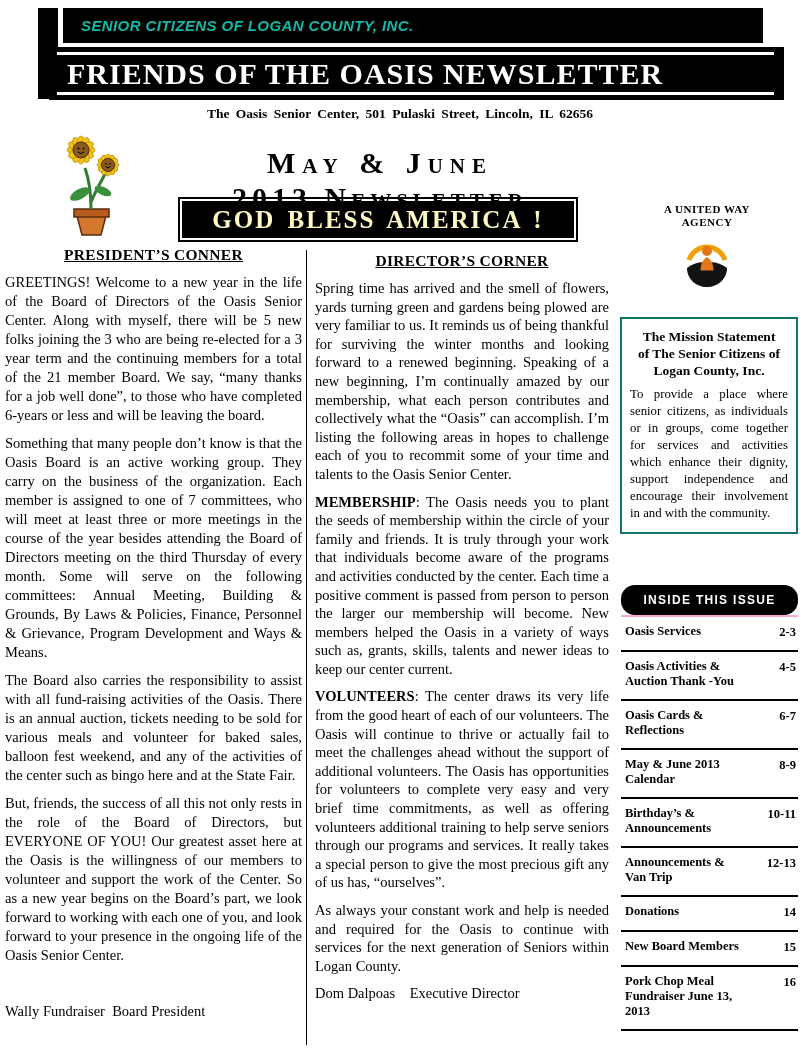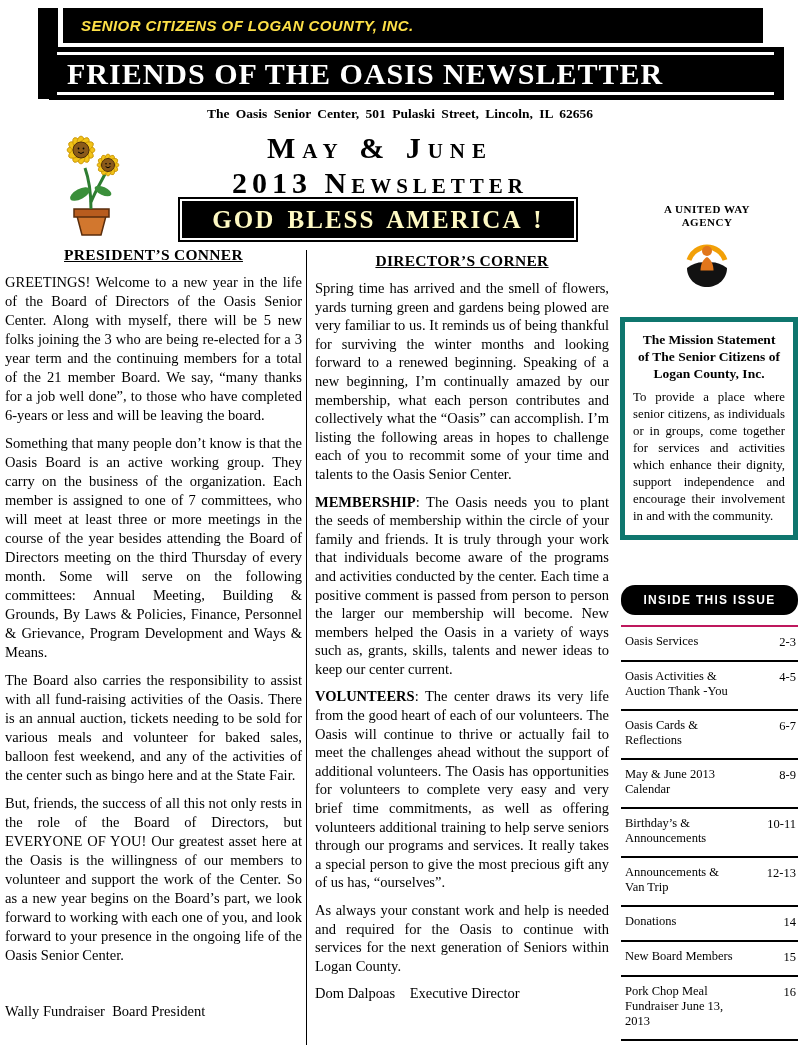--- a/index.html
+++ b/index.html
@@ -9,21 +9,21 @@
     width: 800px; height: 1058px;
     background: #fff;
     font-family: "Liberation Serif", serif;
     color: #000;
     overflow: hidden;
   }
   
   .left-bar { position:absolute; left:38px; top:8px; width:20px; height:91px; background:#000; }
   .org-banner {
     position:absolute; left:63px; top:8px; width:700px; height:35px;
-    background:#000; color:#fde047; display:flex; align-items:center;
+    background:#000; color:#14b8a6; display:flex; align-items:center;
     padding-left:18px;
     font-family:"Liberation Sans", sans-serif;
     font-weight:bold; font-style:italic; font-size:15px; letter-spacing:0.4px;
   }
   .title-banner {
     position:absolute; left:49px; top:47px; width:735px; height:53px;
     background:#000; padding:5px 10px 5px 8px;
     display:flex; flex-direction:column; justify-content:space-between;
   }
   .banner-rule { height:3px; background:#fff; }
@@ -32,21 +32,21 @@
     padding-left:10px; letter-spacing:1px; white-space:nowrap;
     font-family:"Liberation Serif", serif;
   }
   .address {
     position:absolute; left:0; top:106px; width:800px; text-align:center;
     font-weight:bold; font-size:13.5px; word-spacing:3px;
   }
   
   .sunflower { position:absolute; left:50px; top:124px; width:84px; height:114px; }
   .issue-title {
-    position:absolute; left:200px; top:130px; width:360px; text-align:center;
+    position:absolute; left:200px; top:145px; width:360px; text-align:center;
     font-weight:bold; font-variant:small-caps;
   }
   .issue-line1 { font-size:30px; letter-spacing:7px; line-height:35px; }
   .issue-line2 { font-size:30px; letter-spacing:5px; line-height:35px; }
   .motto-box {
     position:absolute; left:182px; top:201px; width:392px; height:37px;
     background:#000; color:#fef9c3;
     outline:2px solid #000; outline-offset:2px;
     display:flex; align-items:center; justify-content:center;
     font-weight:bold; font-size:25px; letter-spacing:2px; word-spacing:4px;
@@ -64,31 +64,31 @@
   }
   .col-mid .col-heading { padding-top:6px; }
   .article p { margin:0 0 9px; text-align:justify; font-size:14.5px; line-height:19px; }
   .col-mid .article p { line-height:18.6px; }
   .signature { margin-top:38px; font-size:14.5px; white-space:pre-wrap; }
   .col-mid .signature { margin-top:10px; }
   .divider { position:absolute; left:306px; top:250px; width:1px; height:795px; background:#000; }
   
   .mission-box {
     position:absolute; left:620px; top:317px; width:178px;
-    border:5px solid #0f766e; background:#fff; padding:9px 8px 10px;
+    border:2px solid #0f766e; background:#fff; padding:9px 8px 10px;
   }
   .mission-title div { text-align:center; font-weight:bold; font-size:13.5px; line-height:17px; }
   .mission-body { margin-top:7px; font-size:12.8px; line-height:17px; text-align:justify; }
   .toc { position:absolute; left:621px; top:585px; width:177px; }
   .toc-header {
     background:#000; color:#fff; text-align:center;
     font-family:"Liberation Sans", sans-serif; font-weight:bold;
     font-size:12px; letter-spacing:1.3px; padding:8px 0; border-radius:14px;
   }
-  .toc-rows { margin-top:10px; border-top:2px solid #be185d; }
+  .toc-rows { border-top:2px solid #f9a8d4;font-weight:bold; }
   .toc-row {
     display:flex; justify-content:space-between; align-items:flex-start;
     border-bottom:2px solid #000; padding:7px 2px 10px 4px;
     font-size:12.5px; line-height:15px;
   }
   .toc-label { width:116px; white-space:pre-line; }
   .toc-pages { text-align:right; padding-top:1px; }
 </style>
 </head>
 <body>

